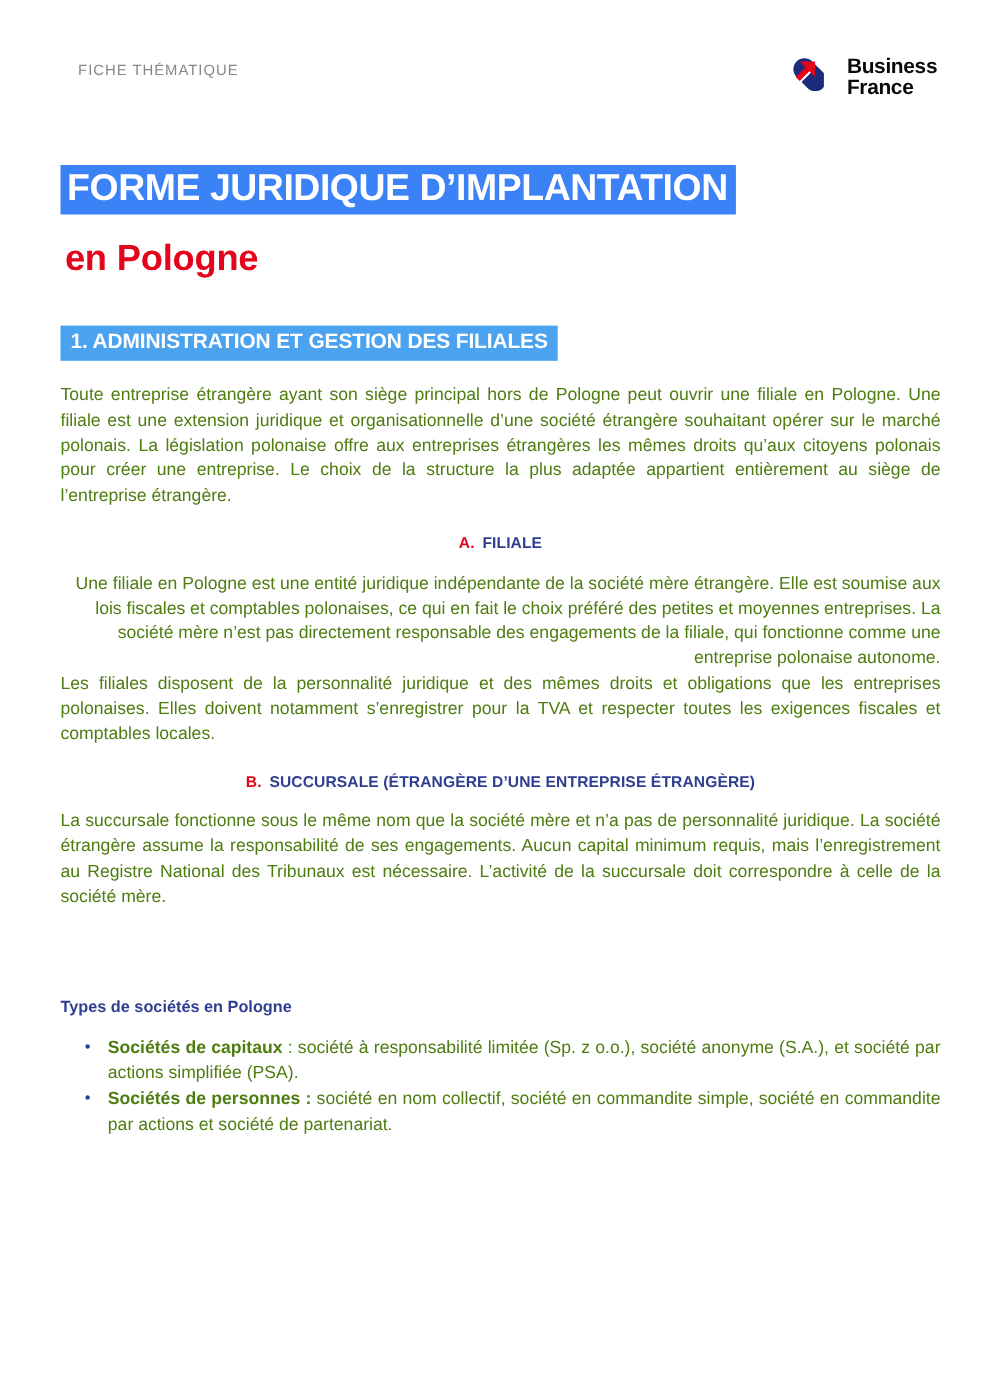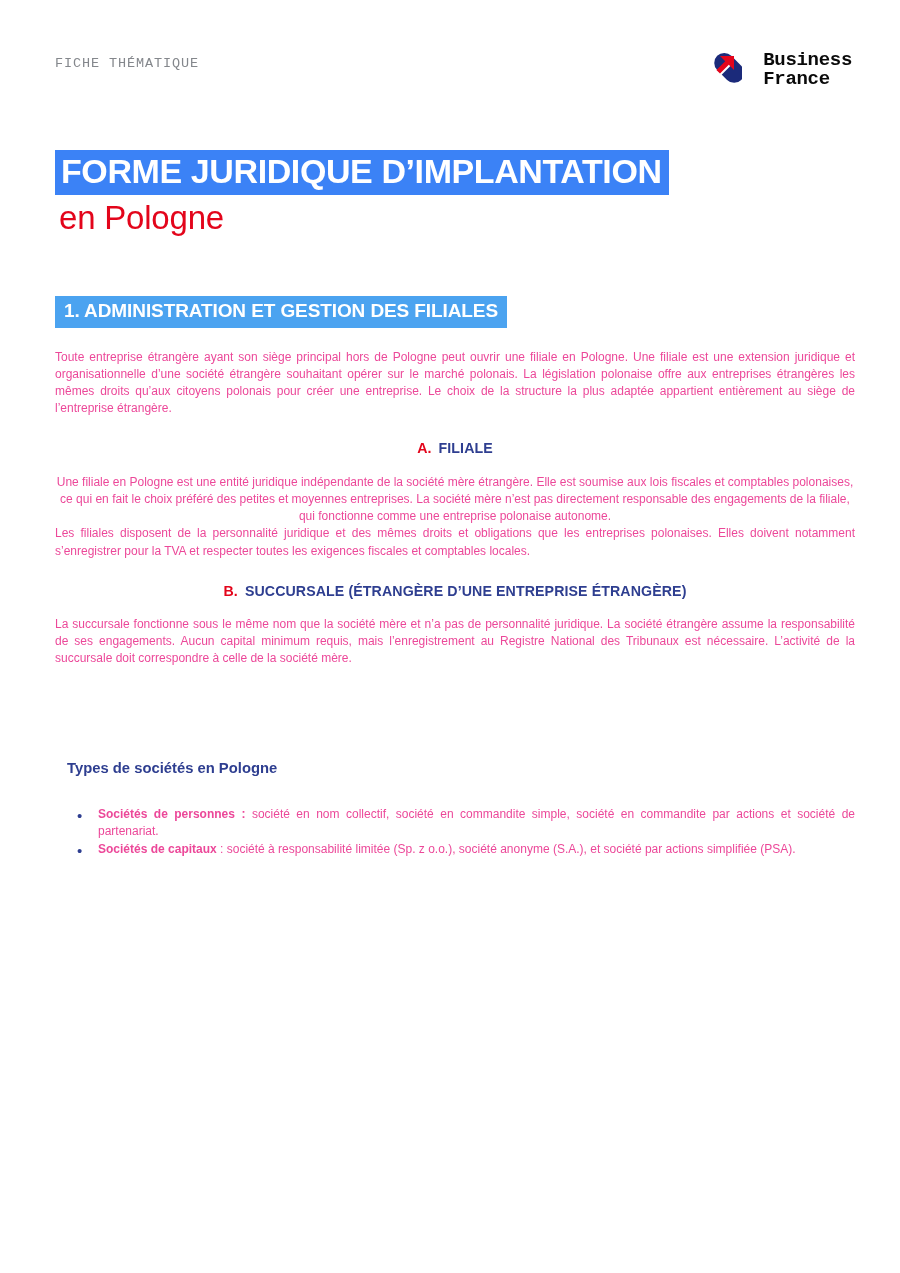--- a/index.html
+++ b/index.html
@@ -17,24 +17,23 @@
   .page {
     position: absolute;
     inset: 0;
     background: #ffffff;
     overflow: hidden;
   }
 
   
   .doc-header {
     position: absolute;
-    left: 0; right: 0;
+    left: 16px; right: 0;
     top: 46px;
     height: 62px;
-    font-family: Liberation Mono, monospace;
   }
   .kicker {
     position: absolute;
     left: 55px;
     top: 10px;
     font-size: 13.5px;
     letter-spacing: 0.9px;
     color: #84878c;
     font-weight: 400;
     white-space: nowrap;
@@ -75,24 +74,24 @@
     color: #ffffff;
     font-weight: 700;
     font-size: 34px;
     line-height: 1.08;
     letter-spacing: -0.4px;
     padding: 3px 7px 5px 6px;
     white-space: nowrap;
   }
   .title-sub {
     display: block;
-    margin-top: 4px;
+    margin-top: 20px;
     padding-left: 4px;
     color: #E3051B;
-    font-weight: 400;
+    font-weight: 700;
     font-size: 33px;
     line-height: 1.15;
     letter-spacing: -0.2px;
   }
 
   
   .content {
     position: absolute;
     left: 55px;
     top: 296px;
@@ -107,27 +106,27 @@
     font-size: 19px;
     line-height: 1.2;
     letter-spacing: -0.1px;
     padding: 4px 9px 5px 9px;
     white-space: nowrap;
   }
   .section-1-bar { margin: 0; }
   .section-2-bar { margin: 0; }
 
   p.body, .bullets {
-    color: #ec4899;
-    font-size: 12px;
+    color: #4d7c0f;
+    font-size: 16px;
     line-height: 1.43;
     margin: 0;
   }
   p.body.justified { text-align: justify; }
-  p.body.plain     { text-align: center; }
+  p.body.plain     { text-align: right; }
 
   .gap-after-bar   { height: 21px; }
   .gap-sub-before  { height: 22px; }
   .gap-sub-after   { height: 16px; }
   .gap-sections    { height: 58px; }
 
   .sub-head {
     font-size: 14.2px;
     font-weight: 700;
     line-height: 1.3;
@@ -139,21 +138,21 @@
   .sub-head .letter {
     color: #E3051B;
     font-weight: 700;
     margin-right: 7px;
   }
 
   .sub-head-2 {
     font-size: 14.8px;
     font-weight: 700;
     color: #2E3E90;
-    margin: 12px;
+    margin: 0;
     line-height: 1.3;
   }
 
   ul.bullets {
     list-style: none;
     padding: 0;
     margin: 0;
   }
   ul.bullets li {
     position: relative;
@@ -234,19 +233,19 @@
     <p class="body justified">La succursale fonctionne sous le même nom que la société mère et n’a pas de personnalité juridique. La société étrangère assume la responsabilité de ses engagements. Aucun capital minimum requis, mais l’enregistrement au Registre National des Tribunaux est nécessaire. L’activité de la succursale doit correspondre à celle de la société mère.</p>
 
     
     <div class="gap-sections"></div>
     <div class="gap-after-bar"></div>
 
     <p class="sub-head-2">Types de sociétés en Pologne</p>
     <div class="gap-sub-after"></div>
 
     <ul class="bullets">
+      <li><span class="lead">Sociétés de capitaux</span><span> : société à responsabilité limitée (Sp. z o.o.), société anonyme (S.A.), et société par actions simplifiée (PSA).</span></li>
       <li><span class="lead">Sociétés de personnes :</span><span> société en nom collectif, société en commandite simple, société en commandite par actions et société de partenariat.</span></li>
-      <li><span class="lead">Sociétés de capitaux</span><span> : société à responsabilité limitée (Sp. z o.o.), société anonyme (S.A.), et société par actions simplifiée (PSA).</span></li>
     </ul>
   </div>
 
 
 </div>
 
 </body></html>

